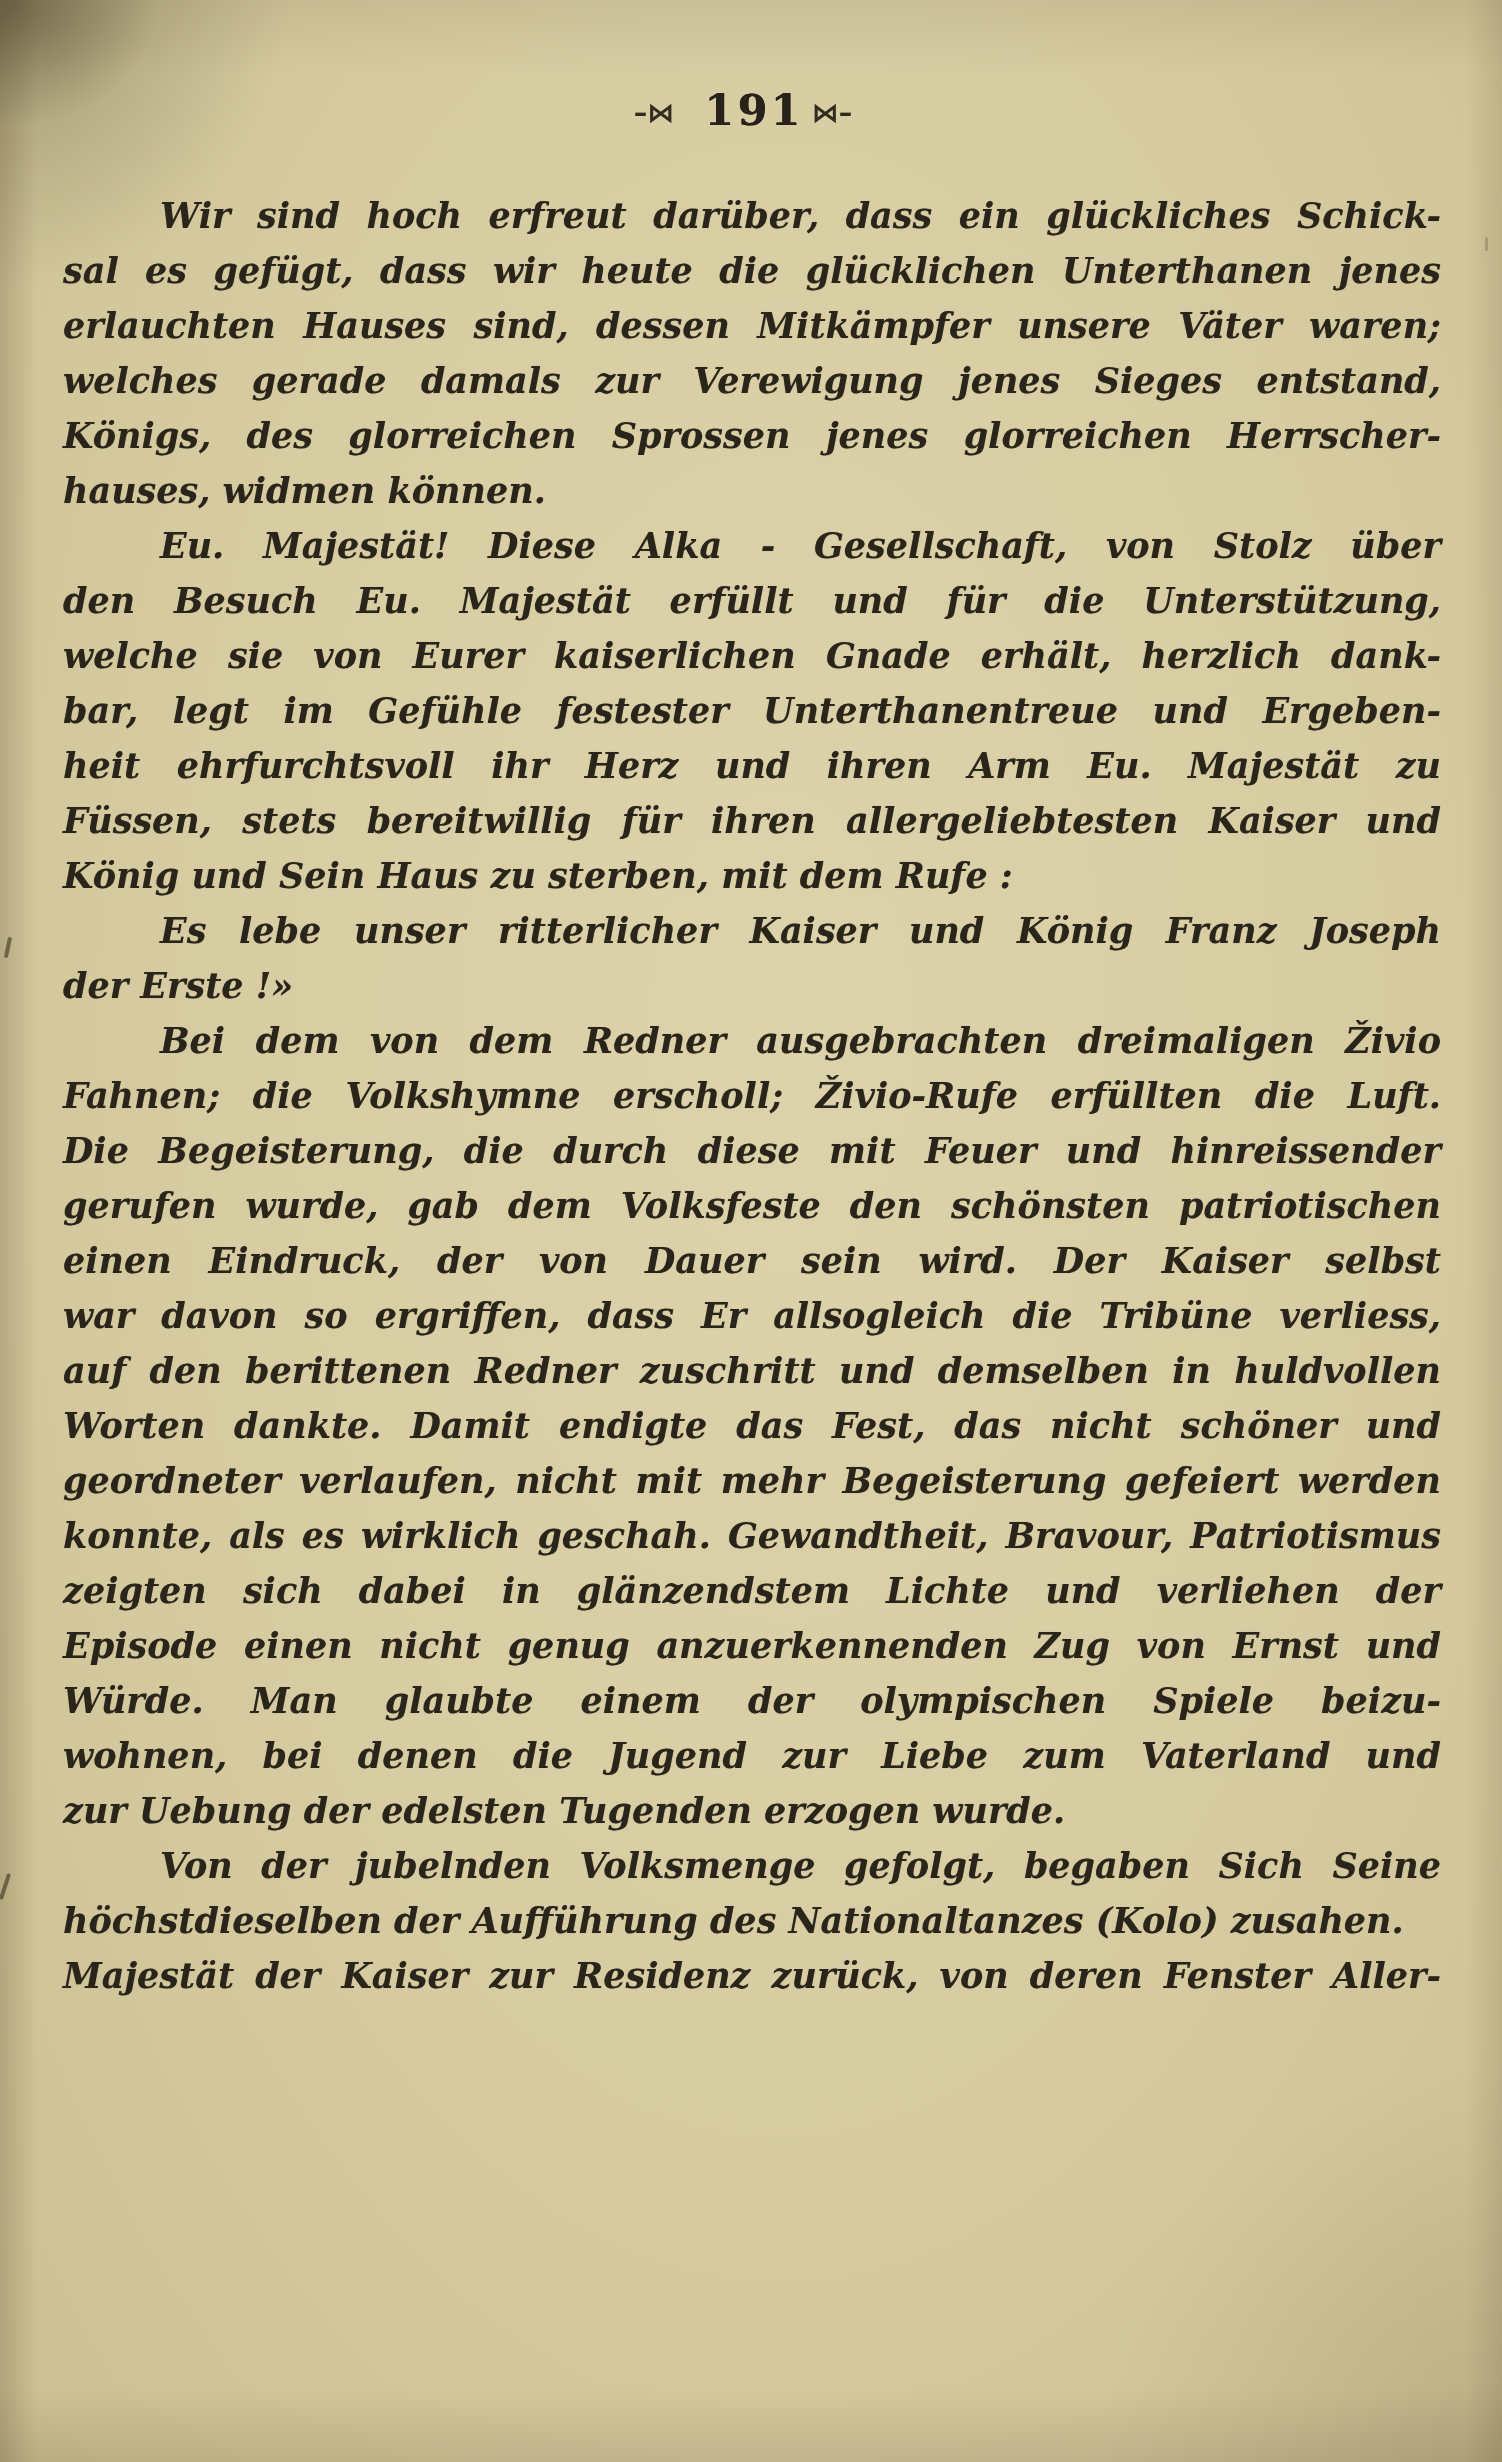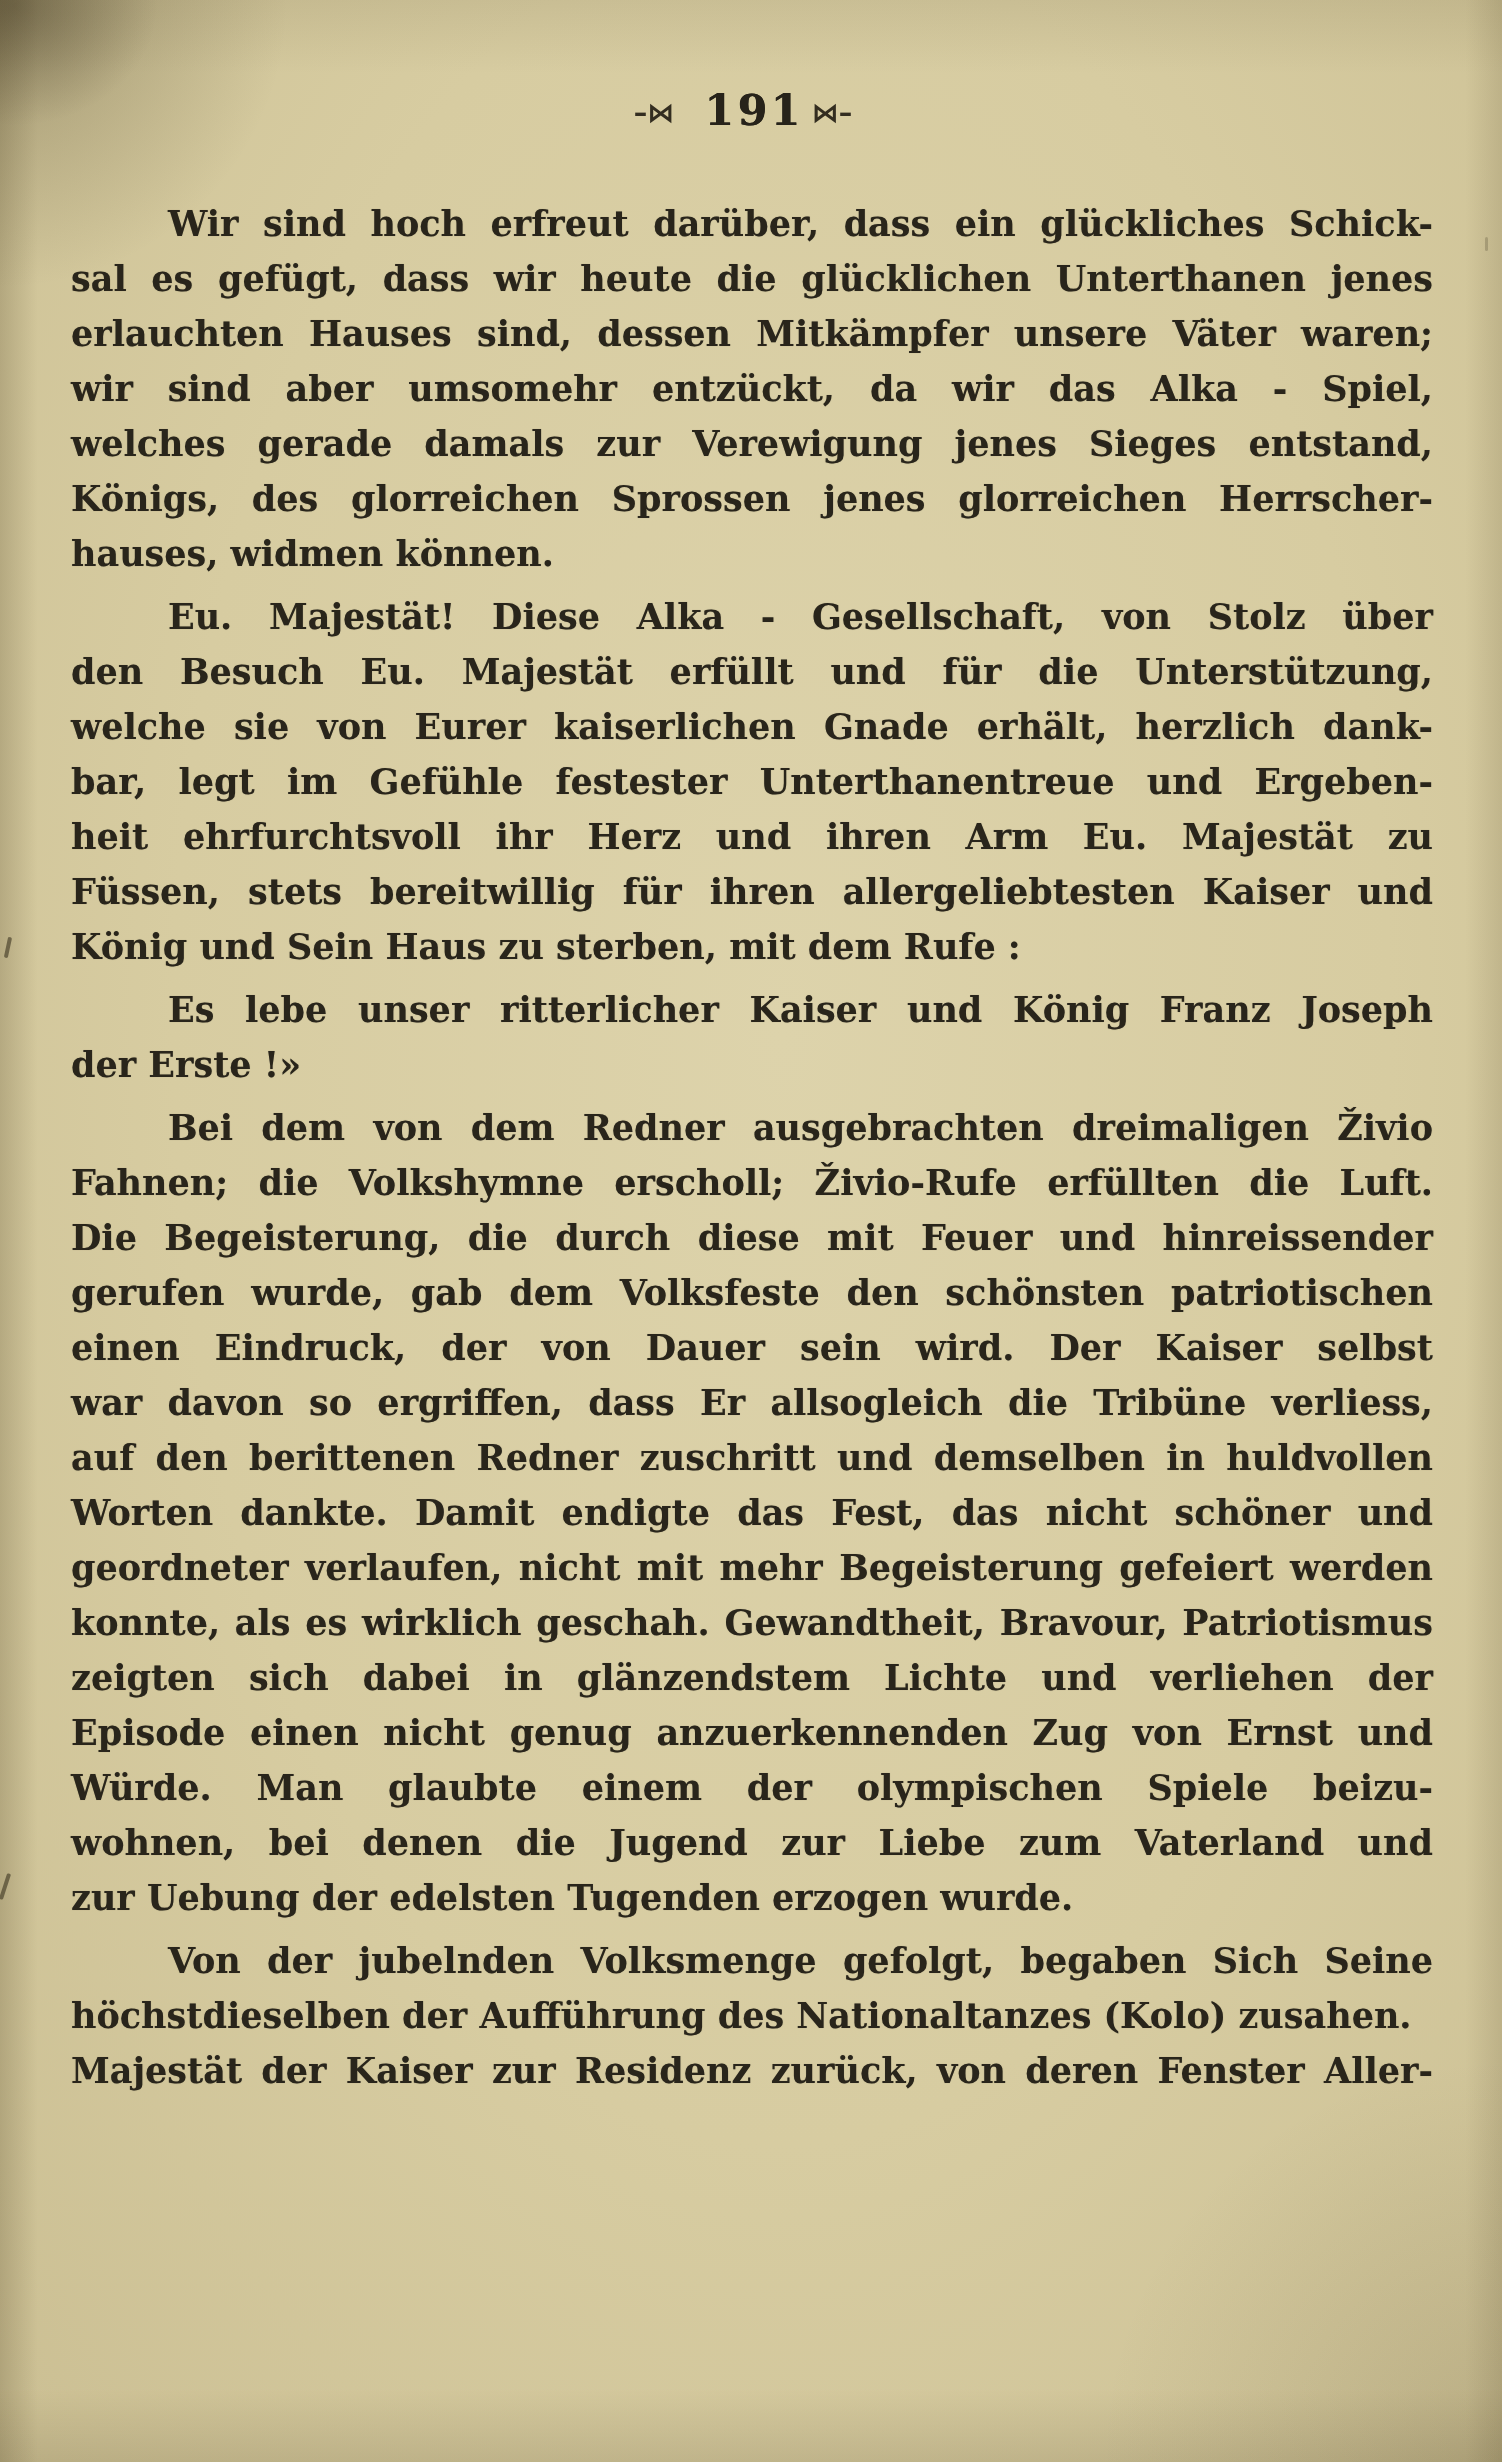--- a/index.html
+++ b/index.html
@@ -71,21 +71,21 @@
     position: absolute;
     left: 63px;
     top: 188px;
     width: 1378px;
     font-size: 35px;
     line-height: 55px;
     font-weight: bold;
     color: #29251b;
     text-shadow: 0 0 0.8px rgba(41,37,27,0.35);
   }
-  .paragraph { margin: 8px; }
+  .paragraph { margin: 0; font-style: italic; }
   .line {
     text-align: justify;
     text-align-last: justify;
   }
   .line.last {
     text-align-last: left;
   }
   .line.indent {
     text-indent: 97px;
   }
@@ -101,21 +101,20 @@
 
   <div class="page-header">
     <span class="ornament">–⋈</span><span class="page-number">191</span><span class="ornament">⋈–</span>
   </div>
 
   <div class="text-block">
       <div class="paragraph">
         <div class="line indent">Wir sind hoch erfreut darüber, dass ein glückliches Schick-</div>
         <div class="line">sal es gefügt, dass wir heute die glücklichen Unterthanen jenes</div>
         <div class="line">erlauchten Hauses sind, dessen Mitkämpfer unsere Väter waren;</div>
-        <div class="line">wir sind aber umsomehr entzückt, da wir das Alka - Spiel,</div>
         <div class="line">welches gerade damals zur Verewigung jenes Sieges entstand,</div>
         <div class="line">Königs, des glorreichen Sprossen jenes glorreichen Herrscher-</div>
         <div class="line last">hauses, widmen können.</div>
       </div>
       <div class="paragraph">
         <div class="line indent">Eu. Majestät! Diese Alka - Gesellschaft, von Stolz über</div>
         <div class="line">den Besuch Eu. Majestät erfüllt und für die Unterstützung,</div>
         <div class="line">welche sie von Eurer kaiserlichen Gnade erhält, herzlich dank-</div>
         <div class="line">bar, legt im Gefühle festester Unterthanentreue und Ergeben-</div>
         <div class="line">heit ehrfurchtsvoll ihr Herz und ihren Arm Eu. Majestät zu</div>

